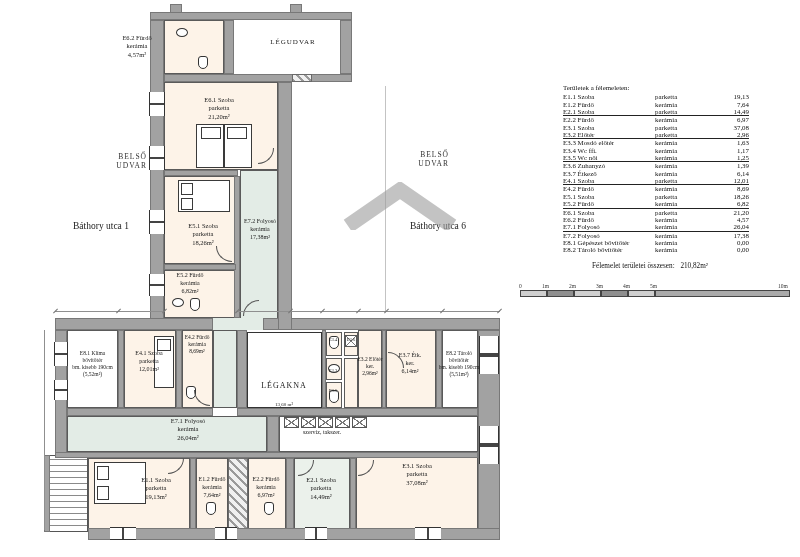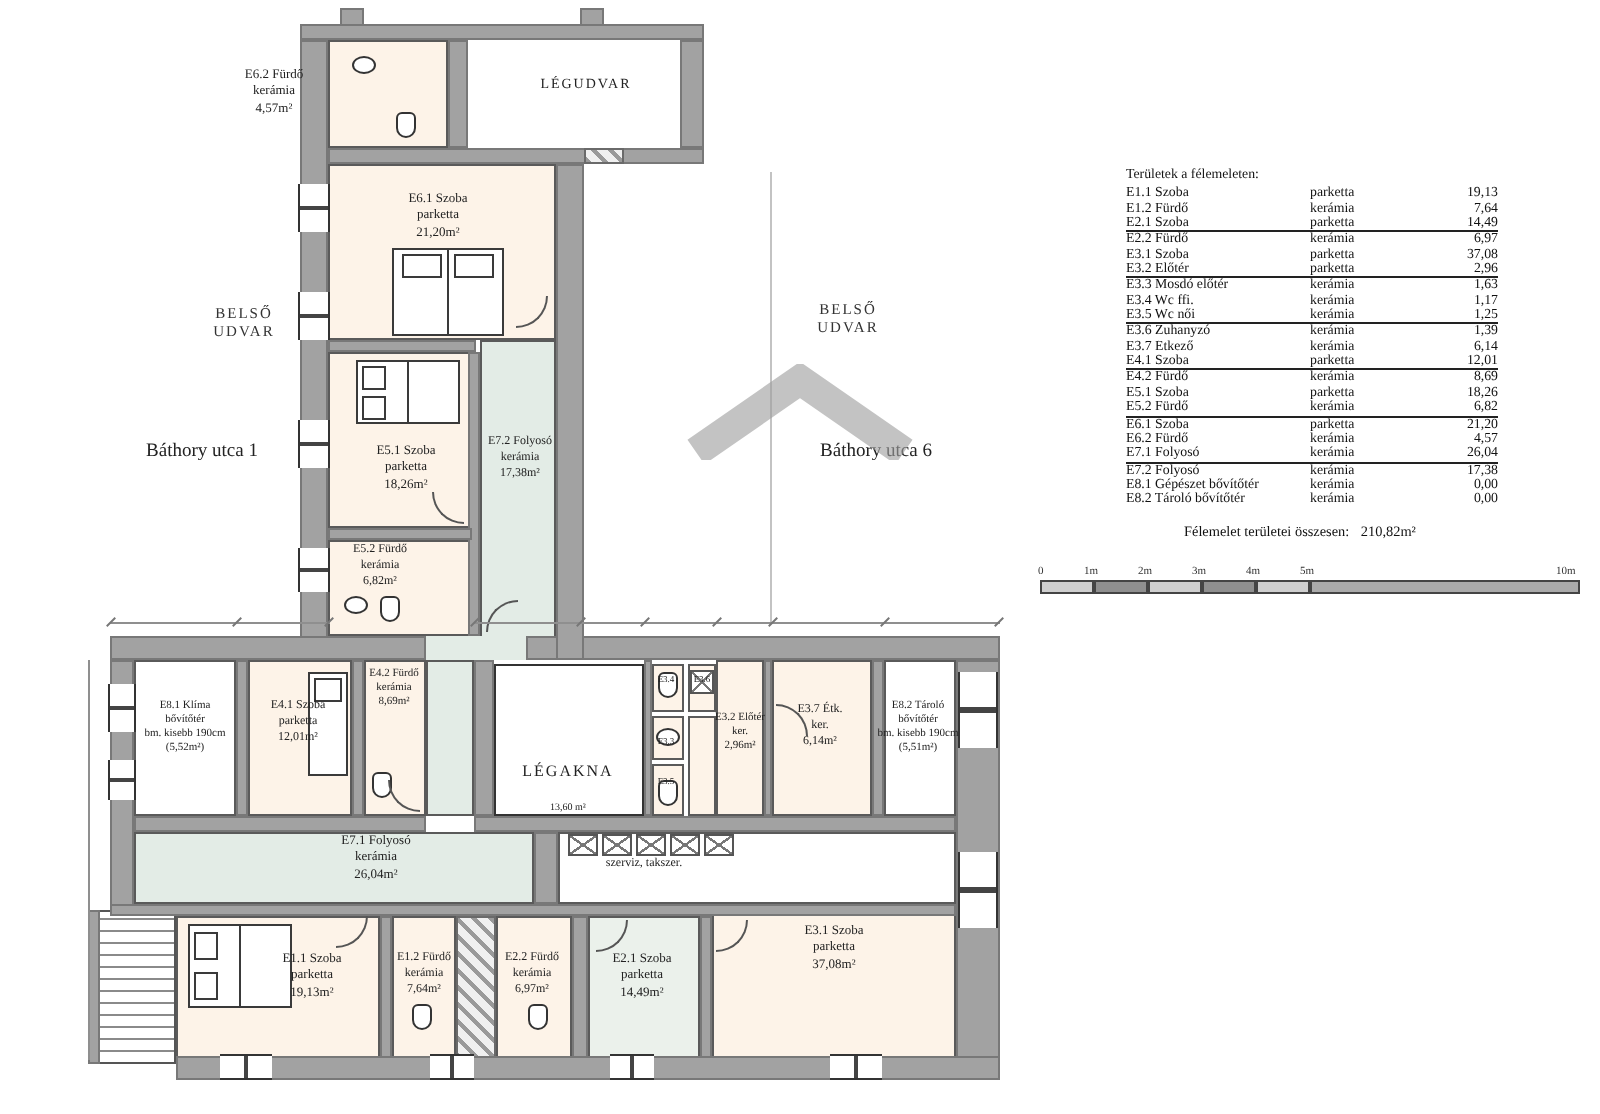--- a/index.html
+++ b/index.html
@@ -26,21 +26,21 @@
   .bed{position:absolute;background:#fff;box-sizing:border-box;border:1px solid #3a3a3a}
   .dblv{background:linear-gradient(to right,transparent 49%,#3a3a3a 49%,#3a3a3a 51%,transparent 51%) #fff}
   .pil{position:absolute;background:#fff;box-sizing:border-box;border:1px solid #3a3a3a}
   .wc{position:absolute;width:8px;height:11px;background:#fff;border:1px solid #333;border-radius:3px 3px 5px 5px}
   .sk{position:absolute;width:10px;height:7px;background:#fff;border:1px solid #333;border-radius:50%}
   .arc{position:absolute;width:15px;height:15px;border:1px solid #555;border-top:none;border-left:none;
        border-radius:0 0 100% 0;background:transparent}
   .pl{position:absolute;white-space:pre-line;text-align:center;font-size:6.5px;line-height:1.3;color:#222}
   .s6{font-size:6px}.s55{font-size:5.5px}.s45{font-size:4.5px;line-height:1}
   .street{position:absolute;font-size:9.5px;color:#222;text-align:center}
-  .cyard{position:absolute;font-size:7.5px;letter-spacing:1px;text-align:center;white-space:pre-line;color:#333}
+  .cyard{position:absolute;font-size:7.5px;letter-spacing:1px;text-align:right;white-space:pre-line;color:#333}
   .dl{position:absolute;background:#8f8f8f}
   .tick{position:absolute;width:1px;height:6px;background:#777;transform:rotate(45deg)}
   .legend{position:absolute;left:563px;top:84px;width:186px;font-size:6.9px;line-height:7.35px;color:#111}
   .lhead{margin-bottom:2px}
   .lrow{display:flex;height:7.35px}
   .lrow.u{border-bottom:1px solid #222}
   .lname{width:92px;overflow:hidden;white-space:nowrap}
   .lmat{width:50px}
   .lval{flex:1;text-align:right}
   .ltotal{position:absolute;left:592px;top:262px;width:200px;font-size:7.2px;color:#111}

